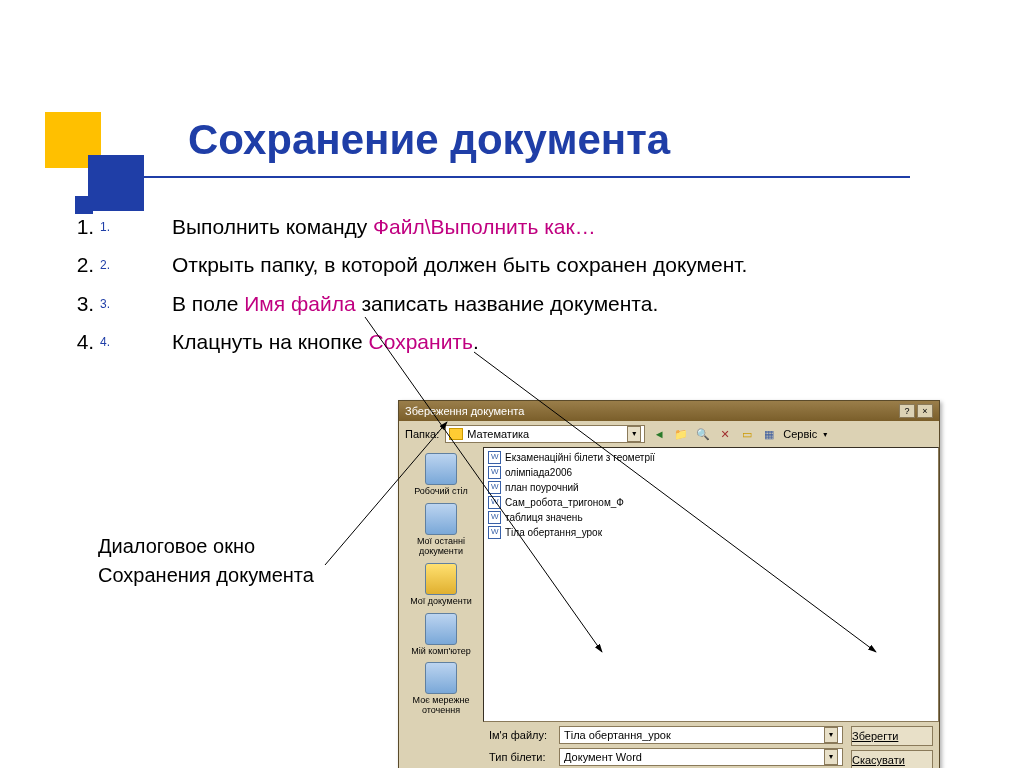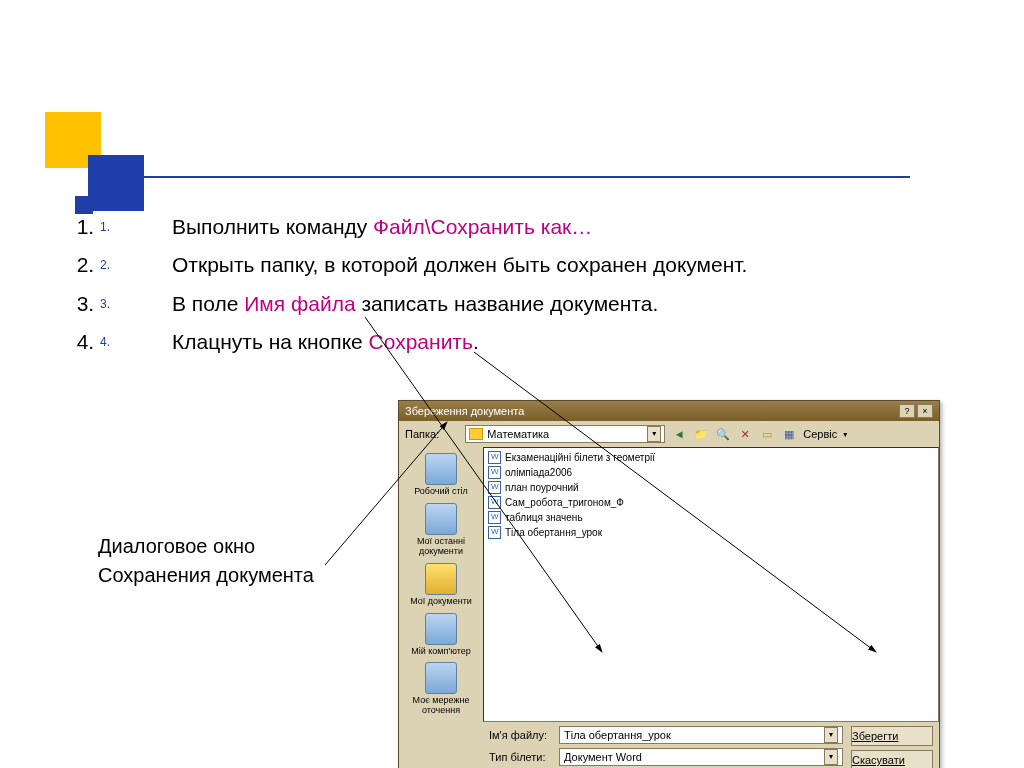--- a/index.html
+++ b/index.html
@@ -22,21 +22,21 @@
 
   .caption{position:absolute;left:98px;top:532px;font-size:20px;line-height:1.45;font-family:Verdana,Geneva,sans-serif;}
 
   
   .dialog{position:absolute;left:398px;top:400px;width:542px;background:#dcd2b4;border:1px solid #5a4a2a;font-size:11px;font-family:Tahoma, sans-serif;box-shadow:2px 2px 4px rgba(0,0,0,.3);}
   .dlg-title{background:linear-gradient(#9a7e4a,#7a5e2a);color:#fff;height:20px;line-height:20px;padding:7px 6px;display:flex;justify-content:space-between;align-items:center;}
   .dlg-title-right{display:flex;gap:2px;}
   .dlg-tbutton{width:16px;height:14px;background:#dcd2b4;border:1px solid #8a7a5a;font-size:9px;line-height:12px;text-align:center;color:#000;}
   .dlg-toolbar{height:26px;display:flex;align-items:center;padding:3px 6px;gap:6px;}
   .lbl{font-size:11px;}
-  .folder-dd{flex:1;max-width:200px;height:18px;background:#fff;border:1px solid #8a7a5a;display:flex;align-items:center;padding:0 3px;gap:4px;margin-left:20px;}
+  .folder-dd{flex:1;max-width:200px;height:18px;background:#fff;border:1px solid #8a7a5a;display:flex;align-items:center;padding:0 3px;gap:4px;}
   .folder-dd .ficon{width:14px;height:12px;background:#ffcc33;border:1px solid #cc9900;}
   .dd-arrow{width:14px;height:16px;background:#e8e0c8;border:1px solid #8a7a5a;margin-left:auto;text-align:center;font-size:8px;line-height:14px;}
   .tb-icons{display:flex;gap:6px;align-items:center;}
   .tb-ic{width:16px;height:16px;border:1px solid transparent;display:flex;align-items:center;justify-content:center;font-size:11px;}
 
   .dlg-body{display:flex;}
   .places{width:84px;background:#dcd2b4;display:flex;flex-direction:column;align-items:center;padding:4px 0;gap:2px;}
   .place{width:76px;text-align:center;font-size:9px;line-height:1.1;padding:2px;}
   .place .pic{width:32px;height:32px;margin:0 auto 2px;background:linear-gradient(#bcd4f0,#7aa8d8);border:1px solid #6080a0;border-radius:3px;}
   .filelist{flex:1;background:#fff;border:1px inset #8a7a5a;min-height:160px;padding:2px;}
@@ -55,24 +55,25 @@
   svg.arrows{position:absolute;left:0;top:0;width:1024px;height:768px;pointer-events:none;}
 </style>
 </head>
 <body>
 
 <div class="slide">
   <div class="sq yellow"></div>
   <div class="sq blue1"></div>
   <div class="sq blue2"></div>
 
+  <div class="title">Сохранение документа</div>
   <div class="title-rule"></div>
 
   <ol class="steps">
-    <li><span>Выполнить команду </span><span class="accent">Файл\Сохранить как…</span><span></span></li>
+    <li><span>Выполнить команду </span><span class="accent">Файл\Выполнить как…</span><span></span></li>
     <li><span>Открыть папку, в которой должен быть сохранен документ.</span></li>
     <li><span>В поле </span><span class="accent">Имя файла</span><span> записать название документа.</span></li>
     <li><span>Клацнуть на кнопке </span><span class="accent">Сохранить</span><span>.</span></li>
   </ol>
 
   <div class="caption">
     <div>Диалоговое окно</div>
     <div>Сохранения документа</div>
   </div>
 

